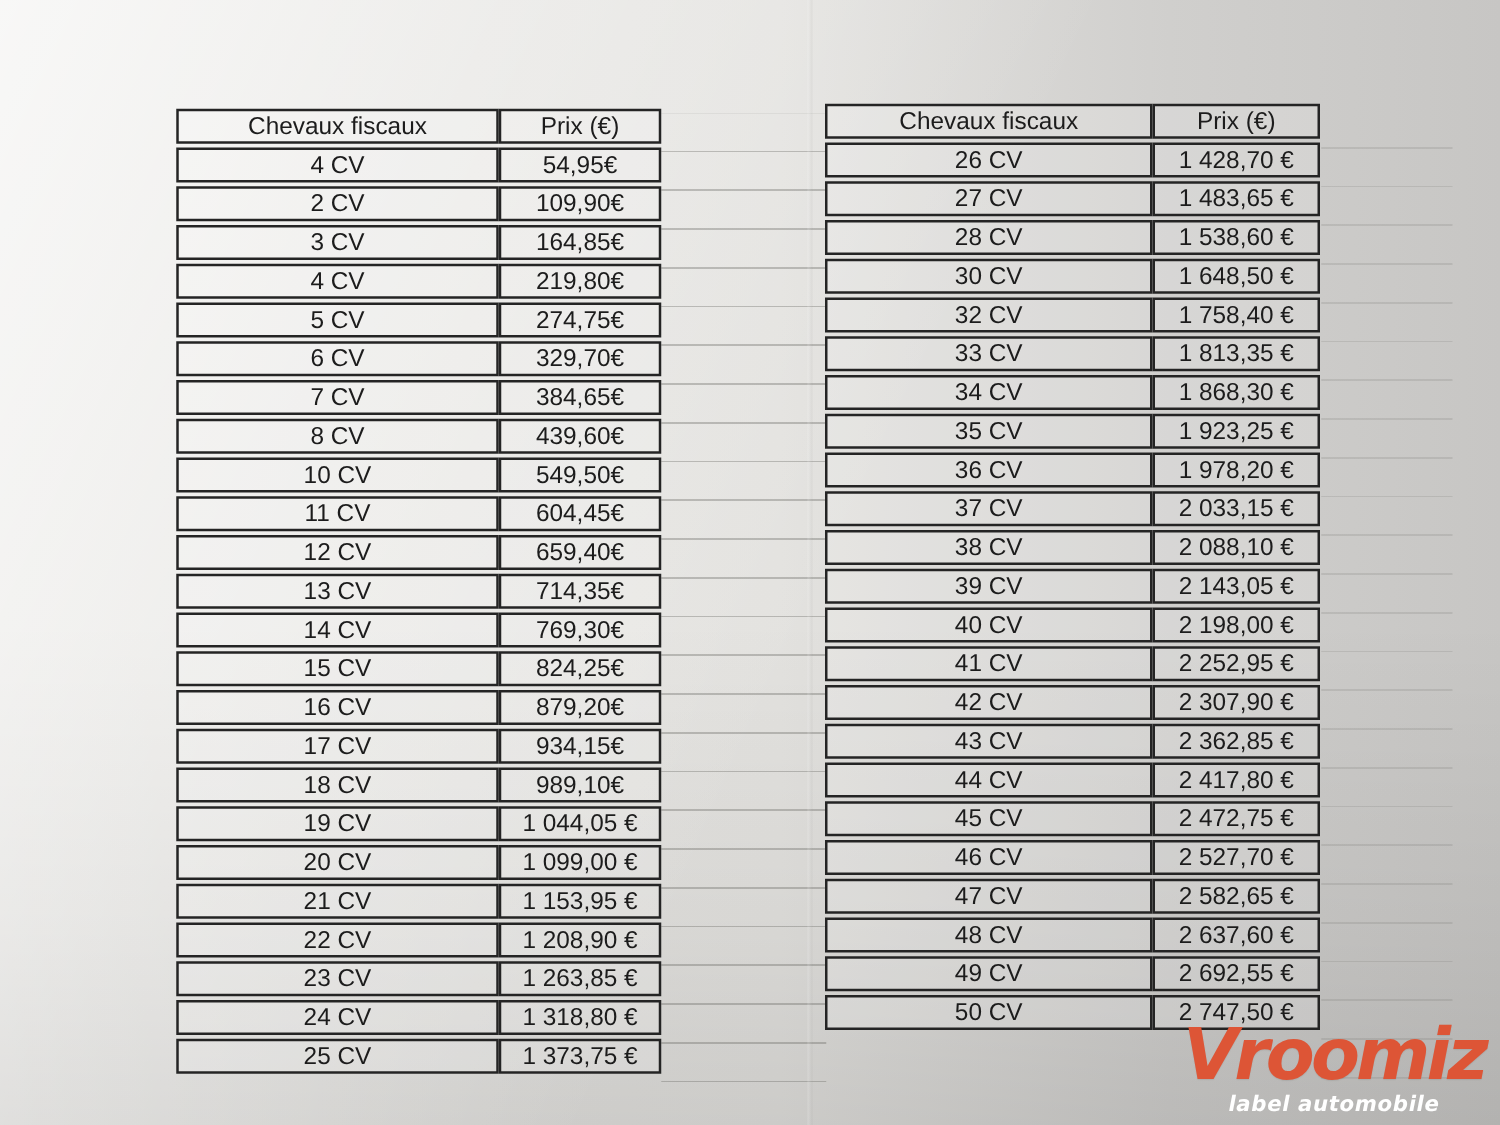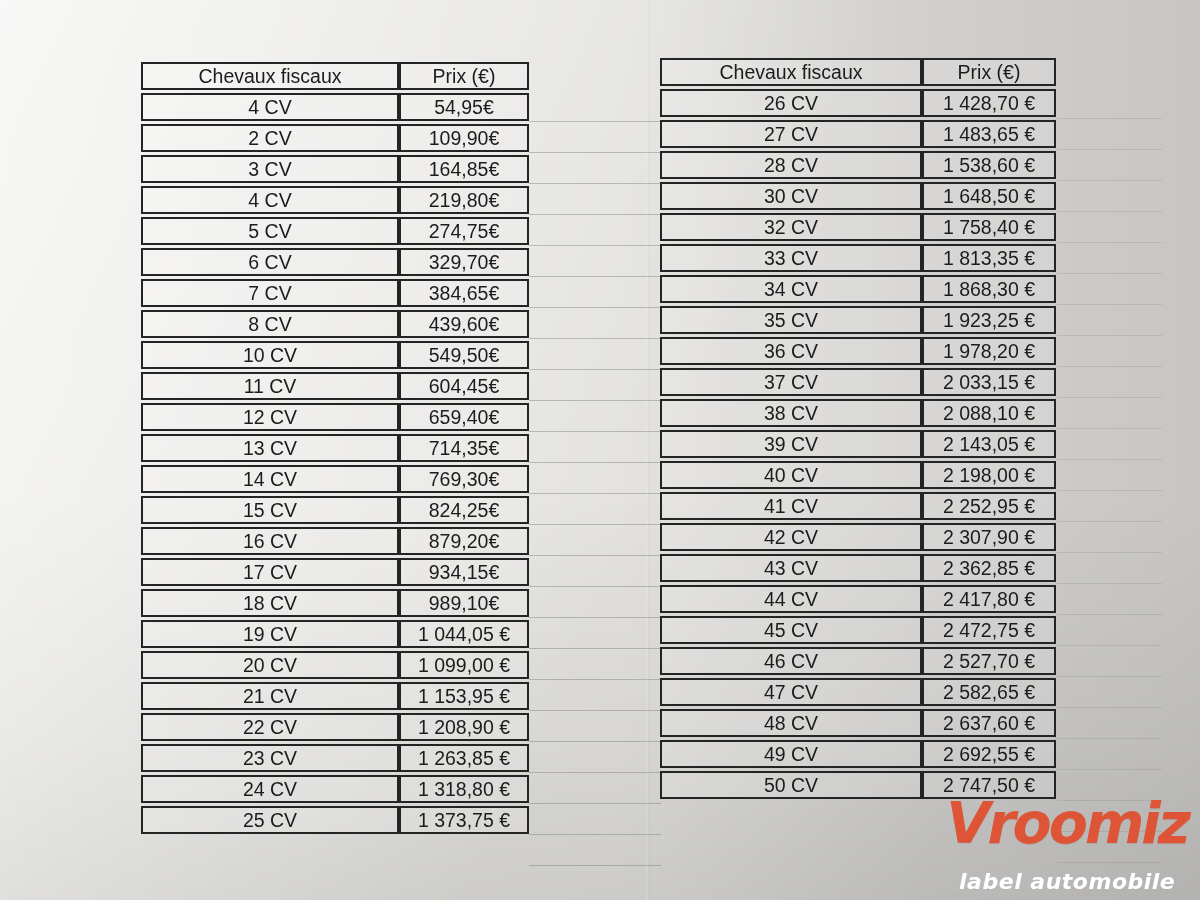--- a/index.html
+++ b/index.html
@@ -28,20 +28,21 @@
   .crease {
     position:absolute; left:646px; top:0; width:4px; height:100%;
     background:linear-gradient(to right, rgba(255,255,255,0.20), rgba(130,130,128,0.10));
     pointer-events:none;
   }
   table.price-table {
     position:absolute;
     border-collapse:separate;
     border-spacing:0 3px;
     table-layout:fixed;
+    margin-top:25px;
   }
   table.t-left  { left:141px; top:59px;  width:388px; }
   table.t-right { left:660px; top:55px; width:396px; }
   .price-table th, .price-table td {
     border:2px solid #242424;
     text-align:center;
     vertical-align:middle;
     height:24px;
     padding:0 4px;
     font-size:19.5px;
@@ -60,24 +61,24 @@
     font-family:"DejaVu Sans", sans-serif;
     font-style:italic; font-weight:bold;
     font-size:57px; line-height:1;
     letter-spacing:-3px;
     color:#dd5536;
     text-shadow:0 1px 1px rgba(0,0,0,0.08);
   }
   .logo-tagline {
     font-family:"DejaVu Sans", sans-serif;
     font-style:italic; font-weight:bold;
-    font-size:22px; line-height:1.1;
+    font-size:17px; line-height:1.1;
     letter-spacing:0.5px;
     color:#ffffff;
-    margin-top:18px;
+    margin-top:2px;
   }
 </style>
 </head>
 <body>
 
 <div class="photo">
 
   <div class="bleed bleed-mid"></div>
   <div class="bleed bleed-right"></div>
   <div class="crease"></div>

